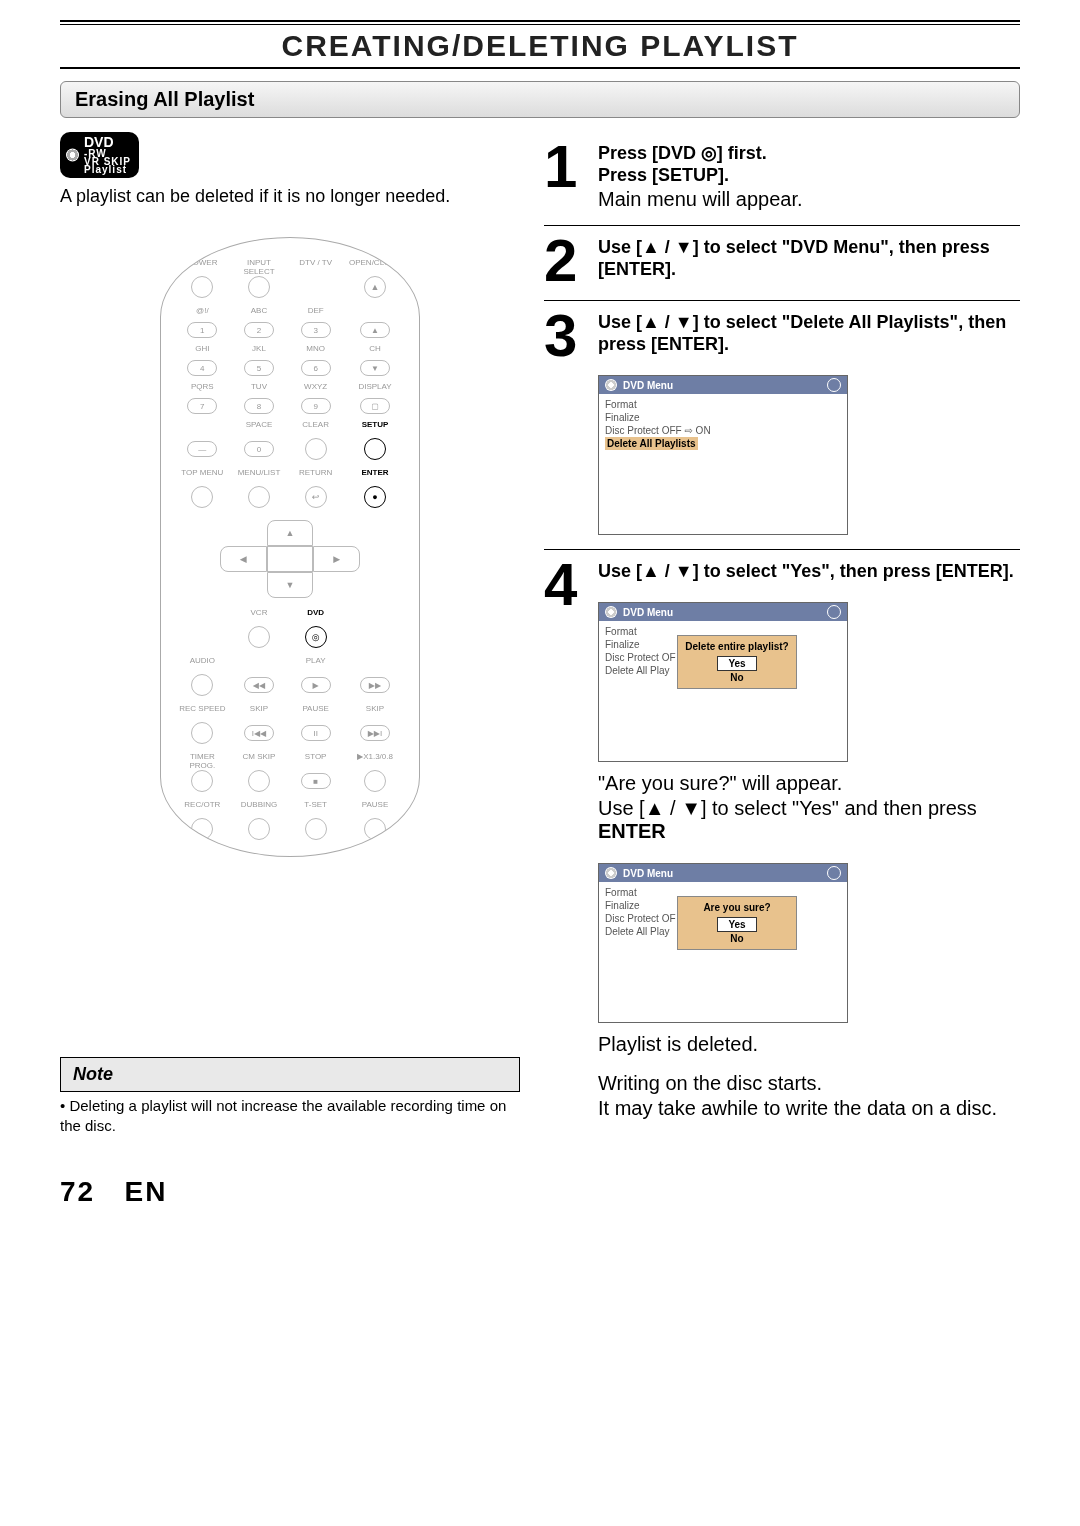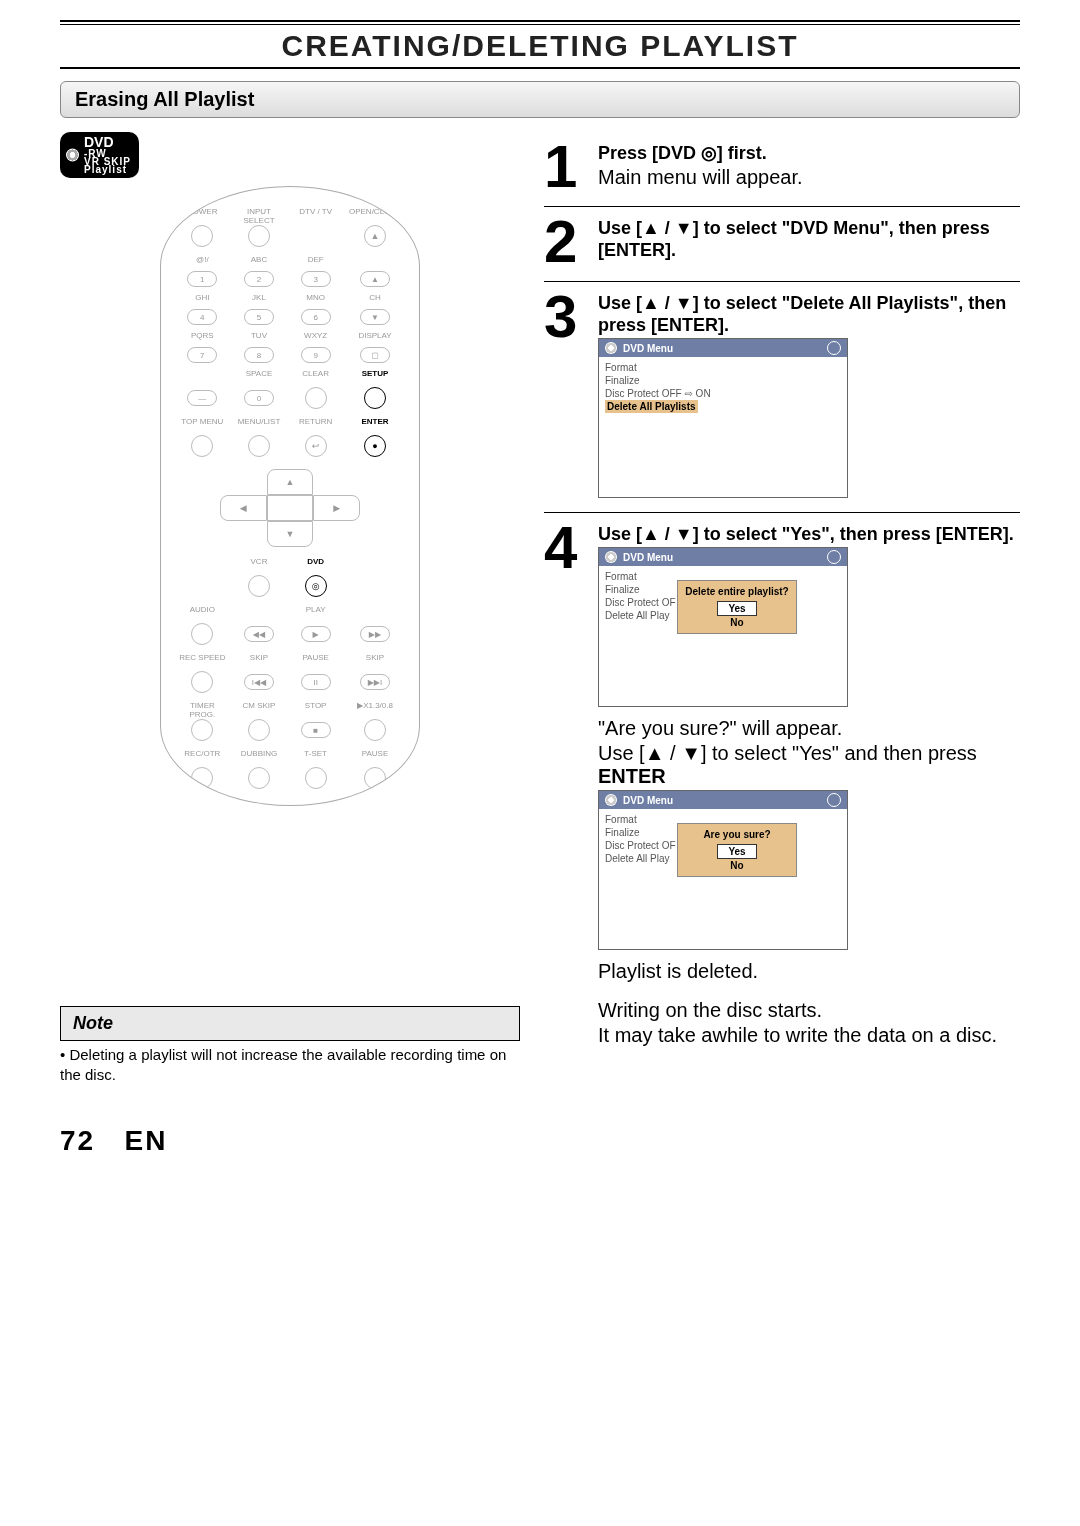--- a/index.html
+++ b/index.html
@@ -155,21 +155,21 @@
     line-height: 50px;
     min-width: 40px;
   }
   .step-body { flex: 1; font-size: 16px; }
   .step-body .hdr { font-weight: 800; font-size: 18px; line-height: 22px; }
   .step-body .sub { font-size: 20px; margin-top: 2px; }
 
   .osd {
     width: 250px;
     border: 1px solid #666;
-    margin-top: 2px;
+    margin-top: 20px;
     background: #fff;
     font-size: 10px;
   }
   .osd-title {
     background: #6e7ea5;
     color: #fff;
     padding: 2px 6px;
     display: flex;
     align-items: center;
     gap: 6px;
@@ -248,20 +248,21 @@
   <div class="section-bar">Erasing All Playlist</div>
 
   <div class="columns">
     <div class="col-left">
       <div class="dvd-badge">
         <span>DVD</span>
         <span class="dvd-sub">-RW</span>
         <span class="dvd-sub">VR SKIP</span>
         <span class="dvd-sub">Playlist</span>
       </div>
+      <div class="intro">A playlist can be deleted if it is no longer needed.</div>
 
       <div class="remote">
         <div class="remote-grid">
           <div class="rlabel">POWER</div>
           <div class="rlabel">INPUT SELECT</div>
           <div class="rlabel">DTV / TV</div>
           <div class="rlabel">OPEN/CLOSE</div>
           <div class="circle-btn"></div>
           <div class="circle-btn"></div>
           <div></div>
@@ -372,20 +373,21 @@
       <div class="note-box">Note</div>
       <div class="note-text">Deleting a playlist will not increase the available recording time on the disc.</div>
     </div>
 
     <div class="col-right">
 
       <div class="step">
         <div class="step-num">1</div>
         <div class="step-body">
           <div class="hdr">Press [DVD ◎] first.</div>
+          <div class="hdr">Press [SETUP].</div>
           <div class="sub">Main menu will appear.</div>
         </div>
       </div>
 
       <div class="step">
         <div class="step-num">2</div>
         <div class="step-body">
           <div class="hdr">Use [▲ / ▼] to select "DVD Menu", then press [ENTER].</div>
         </div>
       </div>

